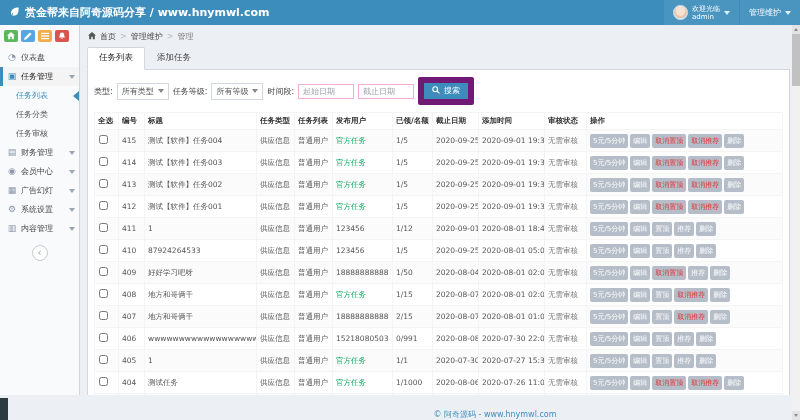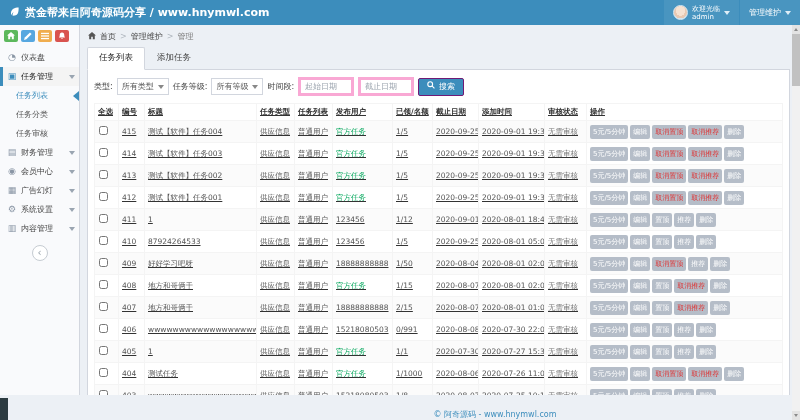--- a/index.html
+++ b/index.html
@@ -67,29 +67,29 @@
 
   
   .panel { background:#fff; border:1px solid #d2d6de; height:358px;
     padding:5px 6px 0; overflow:hidden; position:relative; z-index:1; }
   .filterbar { display:flex; align-items:center; gap:4px; font-size:8px;
     color:#444; padding:2px 0 7px; white-space:nowrap; }
   .fselect { border:1px solid #d2d6de; background:#fff; padding:2px 4px;
     display:flex; align-items:center; gap:4px; cursor:pointer; color:#555; }
   .fselect .caret-g { width:0;height:0;border-left:3px solid transparent;
     border-right:3px solid transparent;border-top:4px solid #888; }
-  .finput { border:3px solid #f9a8d4; padding:2px 4px; width:56px; font-size:8px;
+  .finput { border:1px solid #f9a8d4; padding:2px 4px; width:56px; font-size:8px;
     font-family:inherit; color:#555; }
   .finput::placeholder { color:#9aa3ad; }
-  .search-btn { background:#3c8dbc; border:1px solid #701a75; color:#fff;
+  .search-btn { background:#3c8dbc; border:6px solid #701a75; color:#fff;
     font-size:8px; padding:2px 8px 3px; border-radius:2px; display:flex;
     align-items:center; gap:4px; cursor:pointer; font-family:inherit; }
 
   
-  .table-wrap { height:292px; overflow:hidden;text-decoration:underline; }
+  .table-wrap { height:292px; overflow:hidden; }
   table { width:100%; border-collapse:collapse; table-layout:fixed; font-size:7.5px; }
   th { text-align:left; font-weight:bold; color:#333; padding:3px 3px;
     border:1px solid #f4f4f4; white-space:nowrap; }
   td { padding:0 3px; height:22px; border:1px solid #f4f4f4; color:#555;
     white-space:nowrap; overflow:hidden; }
   tbody tr:nth-child(odd) { background:#fbfbfb; }
   .green { color:#00a65a; }
   .muted { color:#777; }
   input[type=checkbox] { width:9px; height:9px; margin-left:1px; }
   .op { display:inline-block; background:#b5bdc8; color:#fff; padding:2px 3px;

